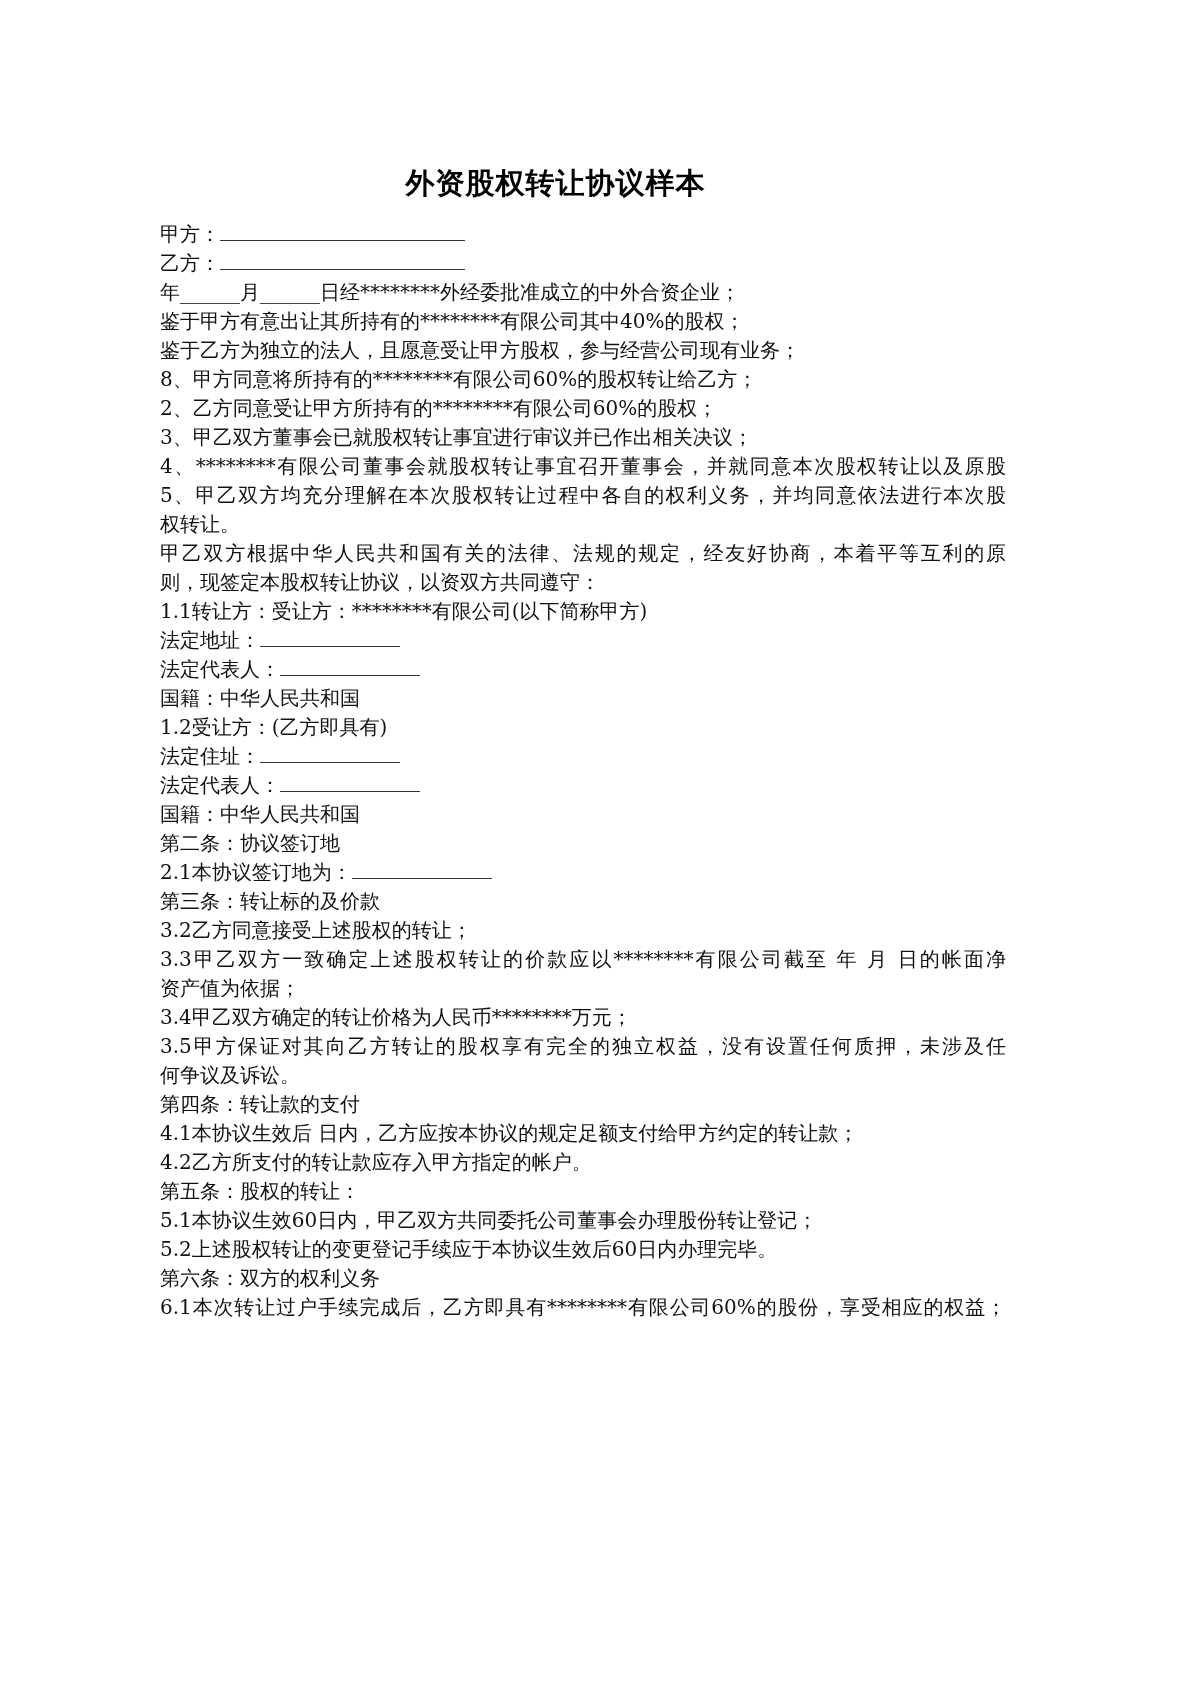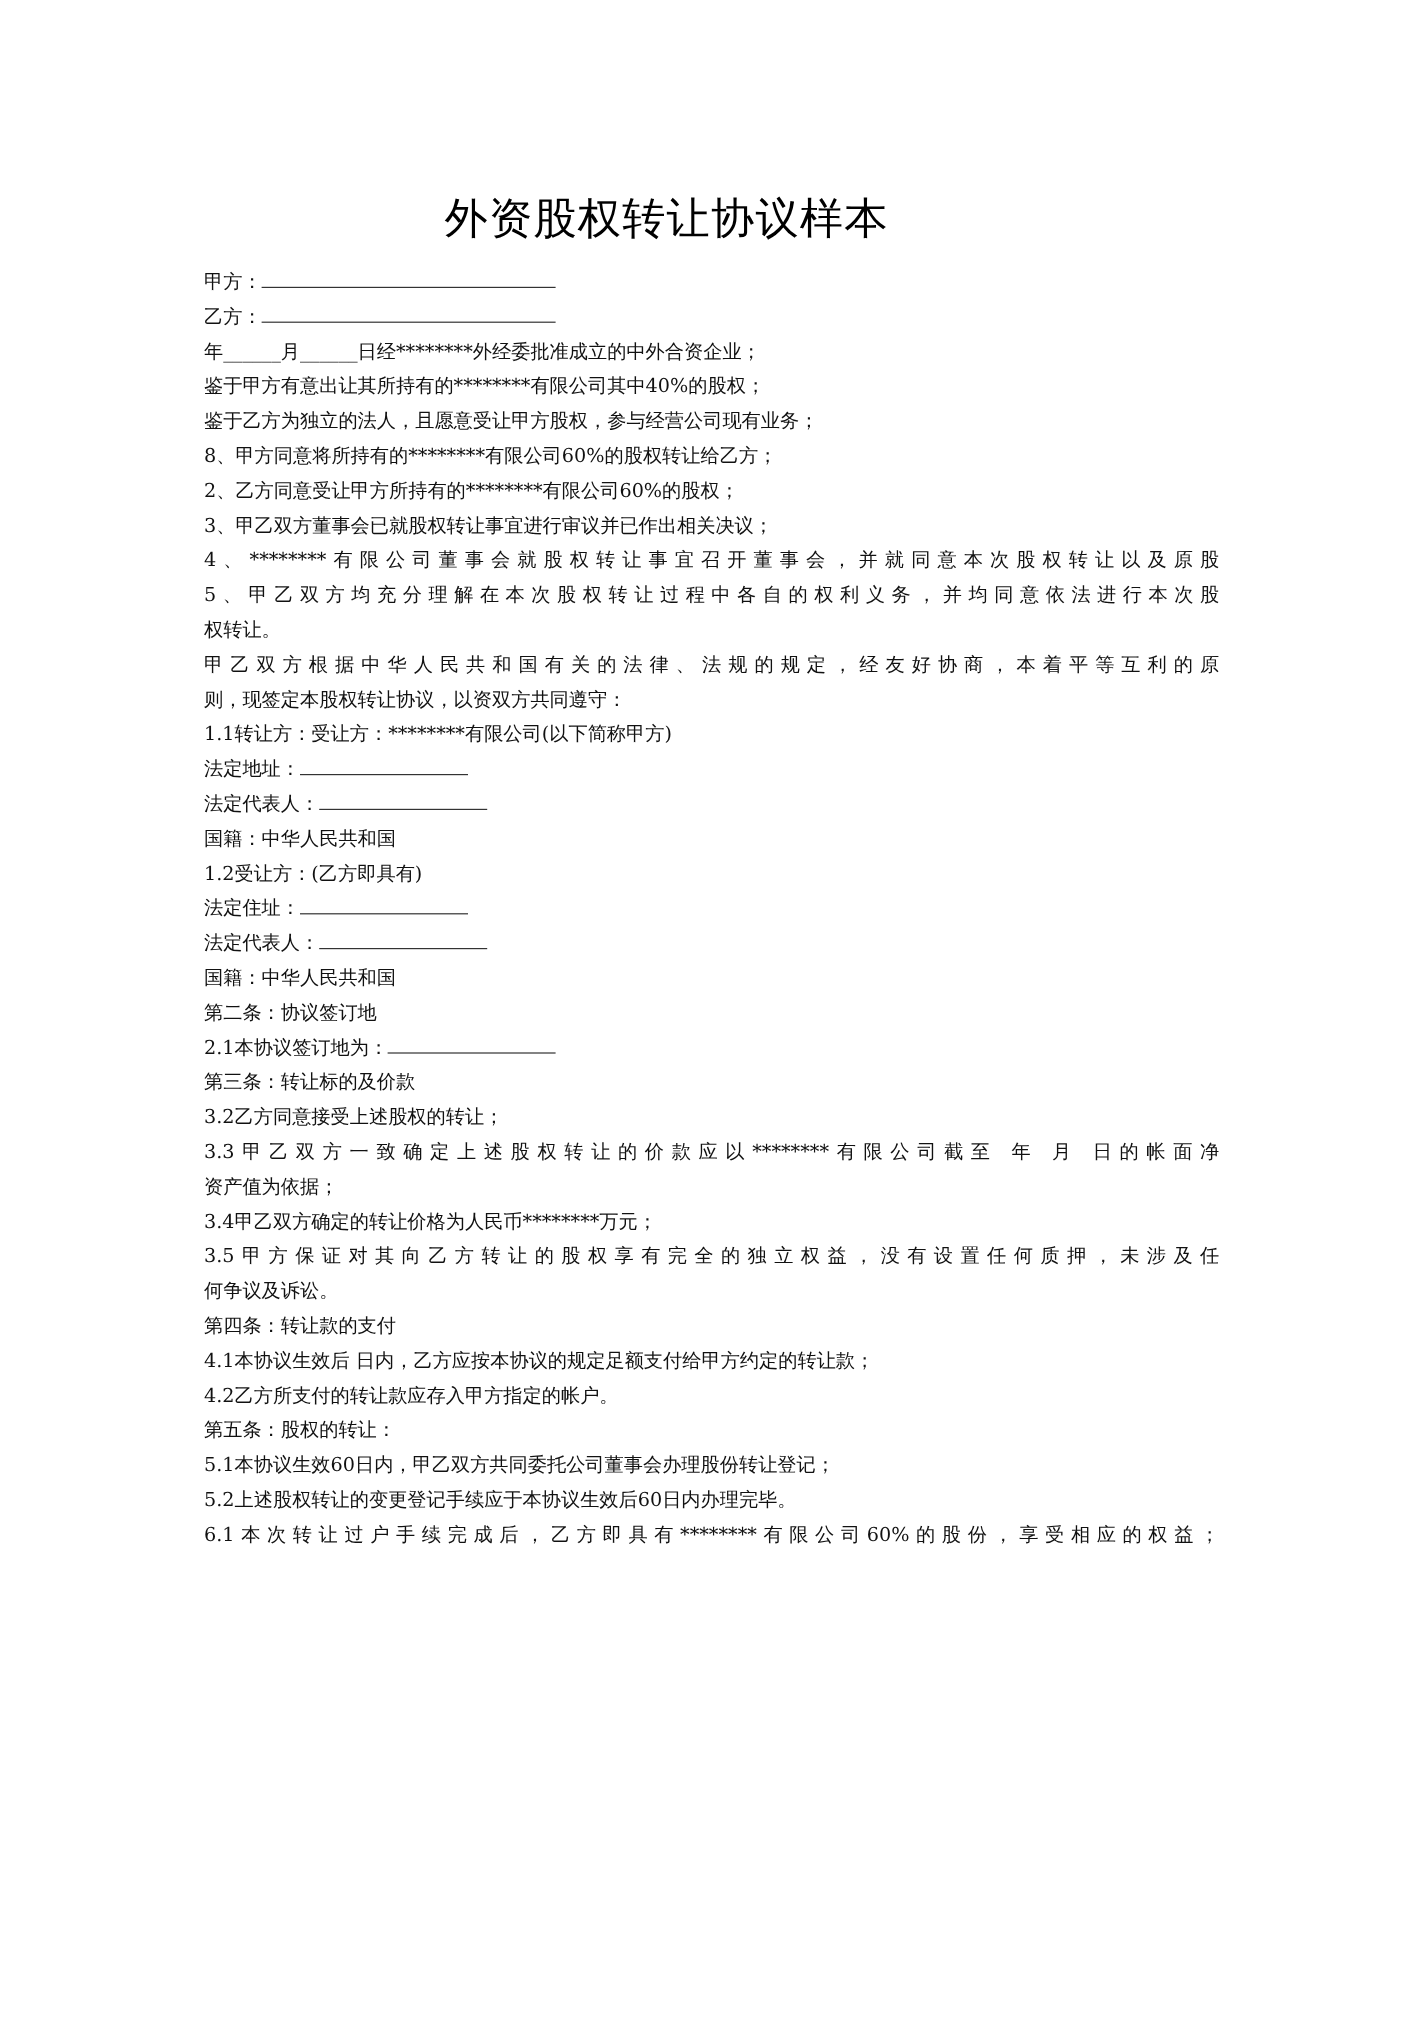--- a/index.html
+++ b/index.html
@@ -1,26 +1,26 @@
 <!DOCTYPE html>
 <html><head>
 <meta charset="utf-8">
 <style>
   html, body { margin: 0; padding: 0; background: #ffffff; }
   body { width: 1190px; height: 1683px; position: relative; overflow: hidden; }
   .page { position: absolute; left: 0; top: 0; width: 1190px; height: 1683px; background: #fff; }
   .title {
     position: absolute; left: 0; top: 158px; width: 1111px; text-align: center;
     font-family: "DejaVu Serif", "Liberation Serif", serif;
-    font-size: 36px; font-weight: normal; color: #000; letter-spacing: 1px; line-height: 50px;
+    font-size: 29px; font-weight: bold; color: #000; letter-spacing: 1px; line-height: 50px;
   }
   .body {
-    position: absolute; left: 170px; top: 220px; width: 846px;
+    position: absolute; left: 160px; top: 220px; width: 846px;
     font-family: "DejaVu Serif", "Liberation Serif", serif;
-    font-size: 16px; color: #111; line-height: 29px;
+    font-size: 20px; color: #111; line-height: 29px;
   }
   .line { display: block; height: 29px; white-space: nowrap; overflow: hidden; }
   .line.just { text-align: justify; text-align-last: justify; }
   .blank { display: inline-block; border-bottom: 1px solid #333; height: 18px; vertical-align: baseline; }
 </style>
 </head>
 <body>
 
 <div class="page">
   <div class="title">外资股权转让协议样本</div>
@@ -54,15 +54,16 @@
       <div class="line"><span>资产值为依据；</span></div>
       <div class="line"><span>3.4甲乙双方确定的转让价格为人民币********万元；</span></div>
       <div class="line just"><span>3.5甲方保证对其向乙方转让的股权享有完全的独立权益，没有设置任何质押，未涉及任</span></div>
       <div class="line"><span>何争议及诉讼。</span></div>
       <div class="line"><span>第四条：转让款的支付</span></div>
       <div class="line"><span>4.1本协议生效后 日内，乙方应按本协议的规定足额支付给甲方约定的转让款；</span></div>
       <div class="line"><span>4.2乙方所支付的转让款应存入甲方指定的帐户。</span></div>
       <div class="line"><span>第五条：股权的转让：</span></div>
       <div class="line"><span>5.1本协议生效60日内，甲乙双方共同委托公司董事会办理股份转让登记；</span></div>
       <div class="line"><span>5.2上述股权转让的变更登记手续应于本协议生效后60日内办理完毕。</span></div>
+      <div class="line"><span>第六条：双方的权利义务</span></div>
       <div class="line just"><span>6.1本次转让过户手续完成后，乙方即具有********有限公司60%的股份，享受相应的权益；</span></div>
     </div>
 </div>
 
 </body></html>

